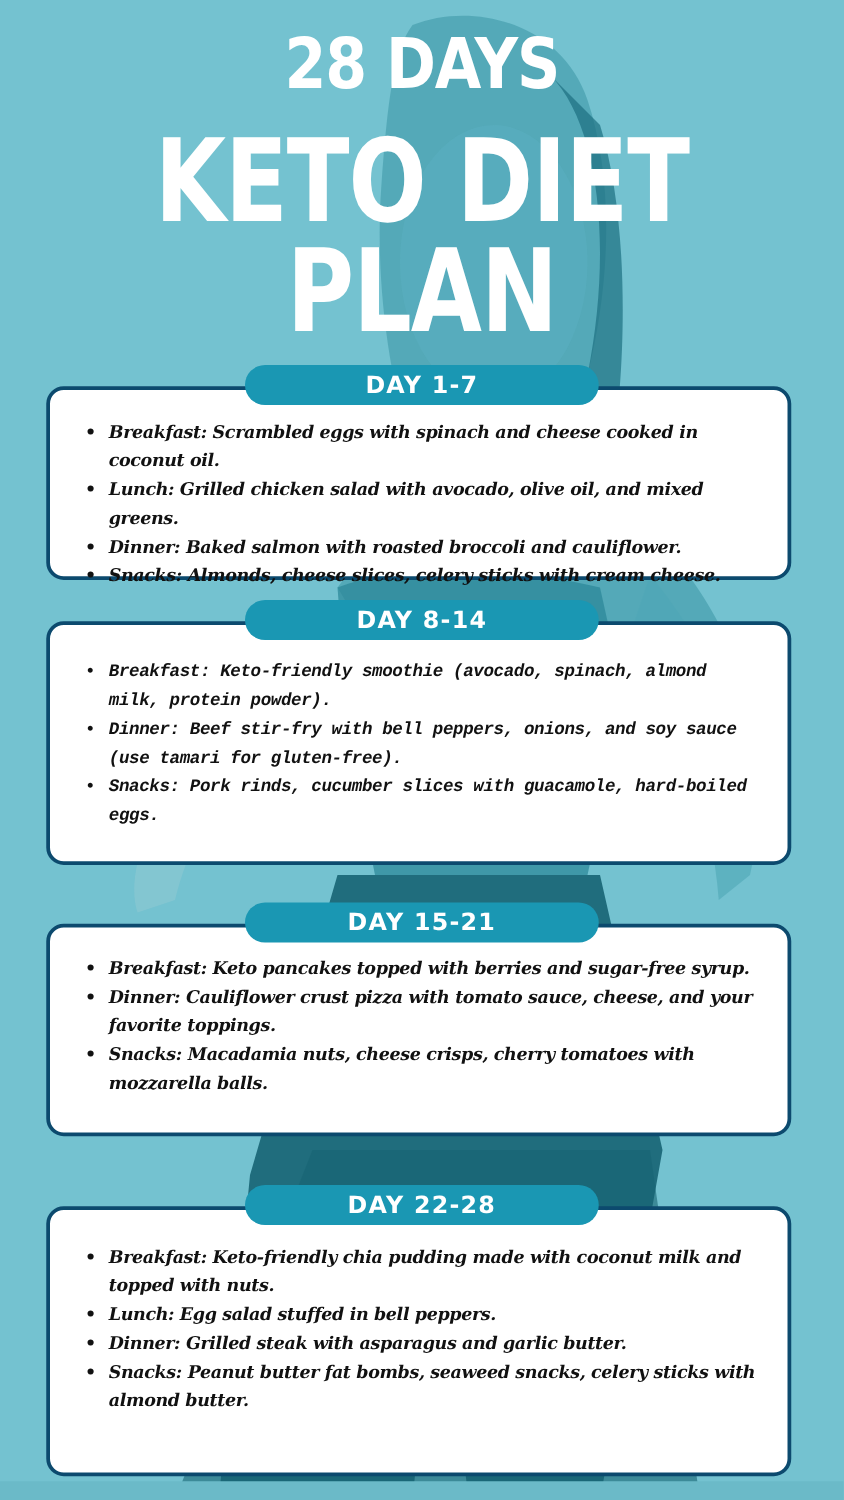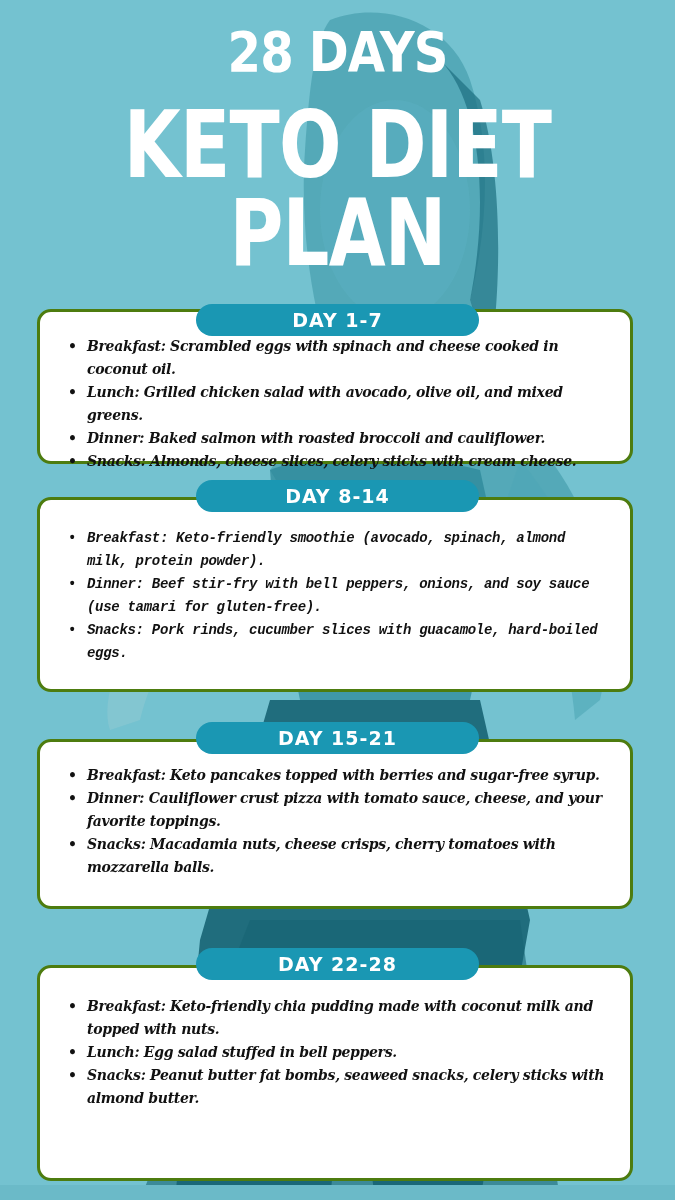--- a/index.html
+++ b/index.html
@@ -3,21 +3,21 @@
 <meta charset="utf-8">
 <style>
   html, body { margin: 0; padding: 0; }
   body { width: 675px; height: 1200px; overflow: hidden; position: relative; background: #74c2d0; font-family: "DejaVu Serif", serif; }
   .bg { position: absolute; inset: 0; overflow: hidden; }
   .bg svg { position: absolute; left: 0; top: 0; }
   .title-line { position: absolute; left: 0; width: 675px; text-align: center; color: #ffffff; font-family: "DejaVu Sans", sans-serif; font-weight: bold; letter-spacing: -1px; white-space: nowrap; }
   .t1 { top: 22px; font-size: 56px; line-height: 60px; transform: scaleX(0.86); }
   .t2 { top: 98px; font-size: 92px; line-height: 96px; transform: scaleX(0.80); }
   .t3 { top: 186px; font-size: 92px; line-height: 96px; transform: scaleX(0.80); }
-  .card { position: absolute; left: 37px; width: 596px; background: #ffffff; border: 3px solid #4d7c0f; border-radius: 14px; box-sizing: border-box; }
+  .card { position: absolute; left: 37px; width: 596px; background: #ffffff; border: 3px solid #0c4a6e; border-radius: 14px; box-sizing: border-box; }
   .pill { position: absolute; left: 196px; width: 283px; height: 32px; background: #1a97b3; border-radius: 16px; color: #ffffff; font-family: "DejaVu Sans", sans-serif; font-weight: bold; font-size: 19px; line-height: 32px; text-align: center; letter-spacing: 1px; z-index: 2; }
   ul.meals { list-style: none; margin: 0; padding: 0; position: absolute; left: 28px; right: 20px; }
   ul.meals li { position: relative; padding-left: 19px; font-style: italic; font-weight: bold; font-size: 14px; line-height: 23px; color: #111111; letter-spacing: -0.3px; }
   ul.meals li::before { content: "•"; position: absolute; left: 0; top: 0; font-style: normal; font-size: 14px; }
 </style>
 </head>
 <body>
 
 <div class="bg">
   <svg width="675" height="1200" viewBox="0 0 675 1200">
@@ -34,21 +34,21 @@
     <path d="M270 700 L480 700 L530 920 L480 1200 L375 1200 L350 1000 L330 1200 L175 1200 L200 940 Z" fill="#176473" opacity="0.9"></path>
     <path d="M250 920 L520 920 L560 1200 L140 1200 Z" fill="#176473" opacity="0.6"></path>
     <rect x="0" y="1185" width="675" height="15" fill="#6bbac8"></rect>
   </svg>
 </div>
 
 <div class="title-line t1">28 DAYS</div>
 <div class="title-line t2">KETO DIET</div>
 <div class="title-line t3">PLAN</div>
 
-<div class="pill" style="top:292px;margin-top:12px;">DAY 1-7</div>
+<div class="pill" style="top:292px;">DAY 1-7</div>
 <div class="card" style="top:309px; height:155px;">
   <ul class="meals" style="top:23px;">
     <li>Breakfast: Scrambled eggs with spinach and cheese cooked in coconut oil.</li>
     <li>Lunch: Grilled chicken salad with avocado, olive oil, and mixed greens.</li>
     <li>Dinner: Baked salmon with roasted broccoli and cauliflower.</li>
     <li>Snacks: Almonds, cheese slices, celery sticks with cream cheese.</li>
   </ul>
 </div>
 
 <div class="pill" style="top:480px;">DAY 8-14</div>
@@ -67,15 +67,16 @@
     <li>Dinner: Cauliflower crust pizza with tomato sauce, cheese, and your favorite toppings.</li>
     <li>Snacks: Macadamia nuts, cheese crisps, cherry tomatoes with mozzarella balls.</li>
   </ul>
 </div>
 
 <div class="pill" style="top:948px;">DAY 22-28</div>
 <div class="card" style="top:965px; height:216px;">
   <ul class="meals" style="top:27px;">
     <li>Breakfast: Keto-friendly chia pudding made with coconut milk and topped with nuts.</li>
     <li>Lunch: Egg salad stuffed in bell peppers.</li>
+    <li>Dinner: Grilled steak with asparagus and garlic butter.</li>
     <li>Snacks: Peanut butter fat bombs, seaweed snacks, celery sticks with almond butter.</li>
   </ul>
 </div>
 
 </body></html>

